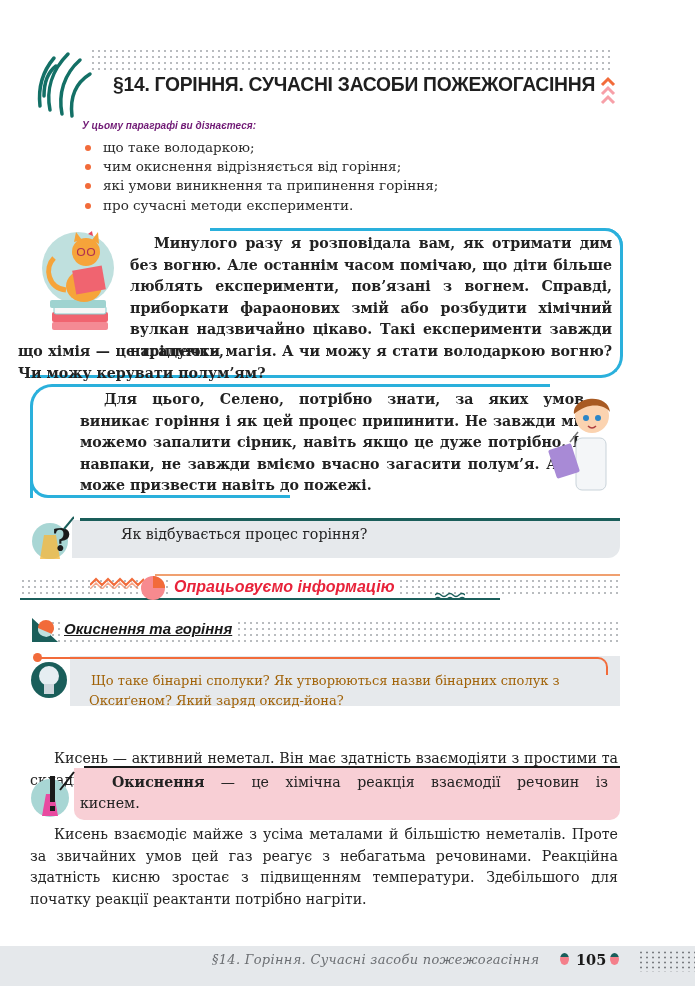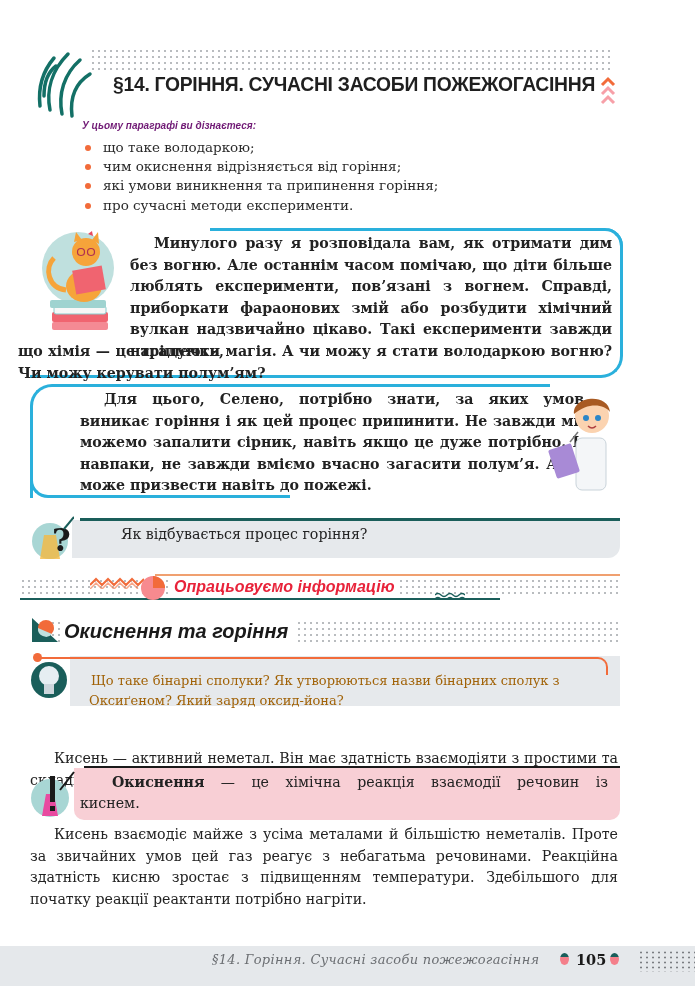--- a/index.html
+++ b/index.html
@@ -45,21 +45,21 @@
   .sec-line-top { left: 155px; top: 574px; width: 465px; height: 2px; background: #f0a070; }
   .sec-line-bot { left: 20px; top: 598px; width: 480px; height: 2px; background: #1a5e5a; }
   .sec-title { left: 170px; top: 578px; font-family: "Liberation Sans", sans-serif; font-weight: bold; font-style: italic; font-size: 16px; color: #e8233a; background: #fff; padding: 0 4px; text-align: center; }
   .sec-zigzag { left: 90px; top: 577px; width: 54px; height: 12px; }
   .sec-circle { left: 140px; top: 575px; width: 26px; height: 26px; }
   .sec-wave { left: 435px; top: 592px; width: 30px; height: 8px; }
 
   
   .sub-dots { left: 50px; top: 620px; width: 570px; height: 22px; }
   .sub-icon { left: 32px; top: 618px; width: 26px; height: 24px; }
-  .sub-title { left: 64px; top: 620px; font-family: "Liberation Sans", sans-serif; font-weight: bold; font-style: italic; font-size: 20px; color: #1a1a1a; background: #fff; padding-right: 6px; }
+  .sub-title { left: 64px; top: 620px; font-family: "Liberation Sans", sans-serif; font-weight: bold; font-style: italic; font-size: 15px; color: #1a1a1a; background: #fff; padding-right: 6px; text-decoration: underline; }
 
   
   .r-box { left: 70px; top: 656px; width: 550px; height: 50px; background: #e6e9ec; }
   .r-line { left: 40px; top: 657px; width: 568px; height: 18px; border-top: 2px solid #f26b3a; border-right: 2px solid #f26b3a; border-radius: 0 10px 0 0; }
   .r-dot { left: 33px; top: 653px; width: 9px; height: 9px; background: #f26b3a; border-radius: 50%; }
   .r-text { left: 89px; top: 671px; width: 518px; font-size: 13px; line-height: 20px; color: #a16207; text-indent: 2px; }
   .r-icon { left: 30px; top: 658px; width: 38px; height: 44px; }
 
   .para1 { left: 30px; top: 711px; width: 588px; font-size: 14.2px; line-height: 21.6px; text-align: justify; text-indent: 24px; color: #222; margin-top: 37px; }
 

